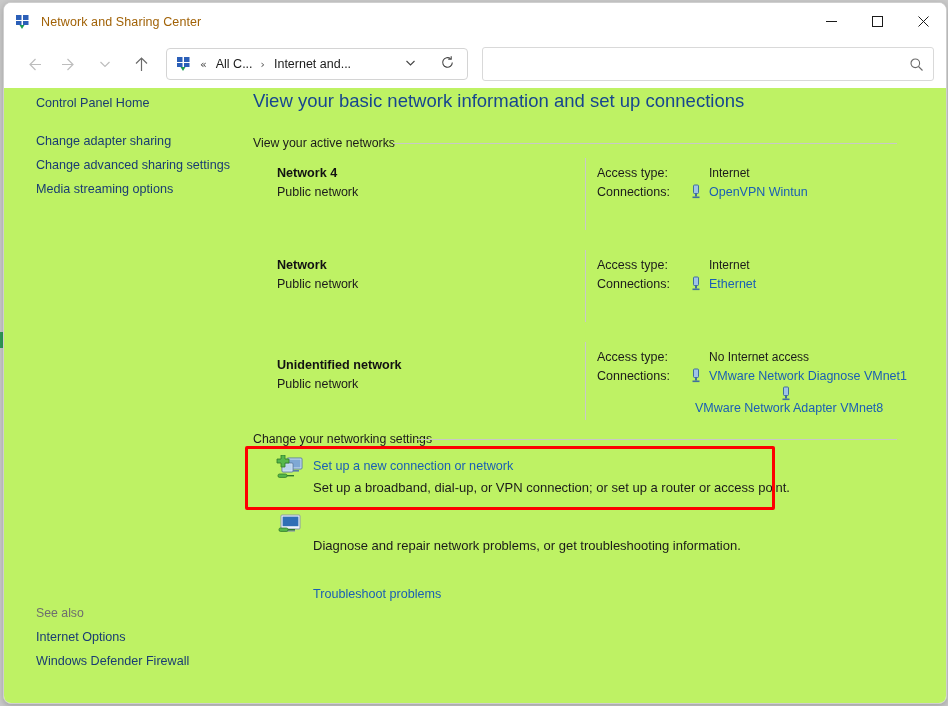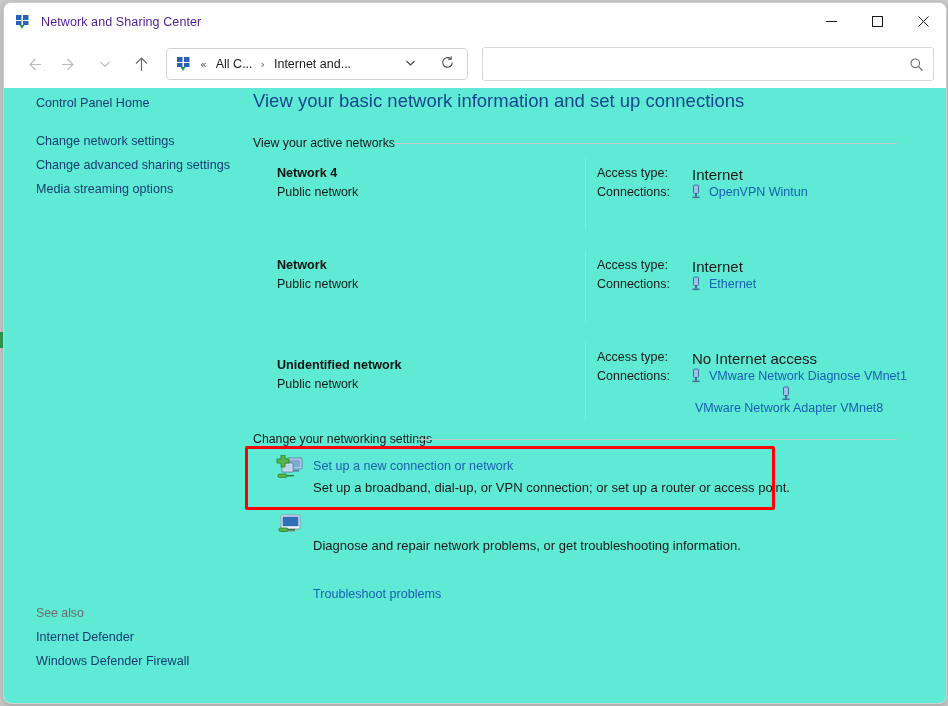--- a/index.html
+++ b/index.html
@@ -50,21 +50,21 @@
   .title-icon {
     margin-left: 11px;
     width: 16px;
     height: 16px;
     position: relative;
     flex: none;
   }
   .title-text {
     margin-left: 10px;
     font-size: 12.5px;
-    color: #4c1d95;
+    color: #a16207;
     letter-spacing: 0.1px;
   }
   .winctl {
     position: absolute;
     right: 0;
     top: 0;
     height: 37px;
     display: flex;
   }
   .winbtn {
@@ -176,21 +176,21 @@
     display: flex;
     align-items: center;
     justify-content: center;
     color: #6a6a6a;
   }
 
   
   .body-area {
     position: relative;
     height: 615px;
-    background: #5eead4;
+    background: #bef264;
   }
 
   
   .sidebar {
     position: absolute;
     left: 0;
     top: 0;
     width: 245px;
     height: 100%;
   }
@@ -263,23 +263,24 @@
     background: #c9c9c9;
   }
   .net-lbl {
     position: absolute;
     font-size: 12.5px;
     color: #1b1b1b;
     white-space: nowrap;
   }
   .net-val {
     position: absolute;
-    font-size: 15px;
-    color: #1b1b1b;
-    white-space: nowrap;
+    font-size: 12px;
+    color: #1b1b1b;
+    white-space: nowrap;
+    margin-left: 17px;
   }
   .conn-item {
     position: absolute;
     display: flex;
     align-items: center;
     white-space: nowrap;
   }
   .conn-icon { width: 14px; height: 15px; position: relative; flex: none; }
   .conn-link {
     margin-left: 6px;
@@ -416,26 +417,26 @@
             <path d="M9.5,9.5 L13.5,13.5" stroke="currentColor" stroke-width="1.1"></path>
           </svg>
         </span>
       </div>
     </div>
 
     <div class="body-area">
 
       <div class="sidebar">
         <div class="side-link" style="top:8px;">Control Panel Home</div>
-        <div class="side-link" style="top:46px;">Change network settings</div>
+        <div class="side-link" style="top:46px;">Change adapter sharing</div>
         <div class="side-link" style="top:70px;">Change advanced sharing settings</div>
         <div class="side-link" style="top:94px;">Media streaming options</div>
 
         <div class="side-static" style="top:518px;">See also</div>
-        <div class="side-link" style="top:542px;">Internet Defender</div>
+        <div class="side-link" style="top:542px;">Internet Options</div>
         <div class="side-link" style="top:566px;">Windows Defender Firewall</div>
       </div>
 
       <div class="content">
 
         <div class="page-heading">View your basic network information and set up connections</div>
 
         <div class="section-head" style="top:48px;">View your active networks</div>
         <div class="section-rule" style="left:144px; top:55px; width:504px;"></div>
 

